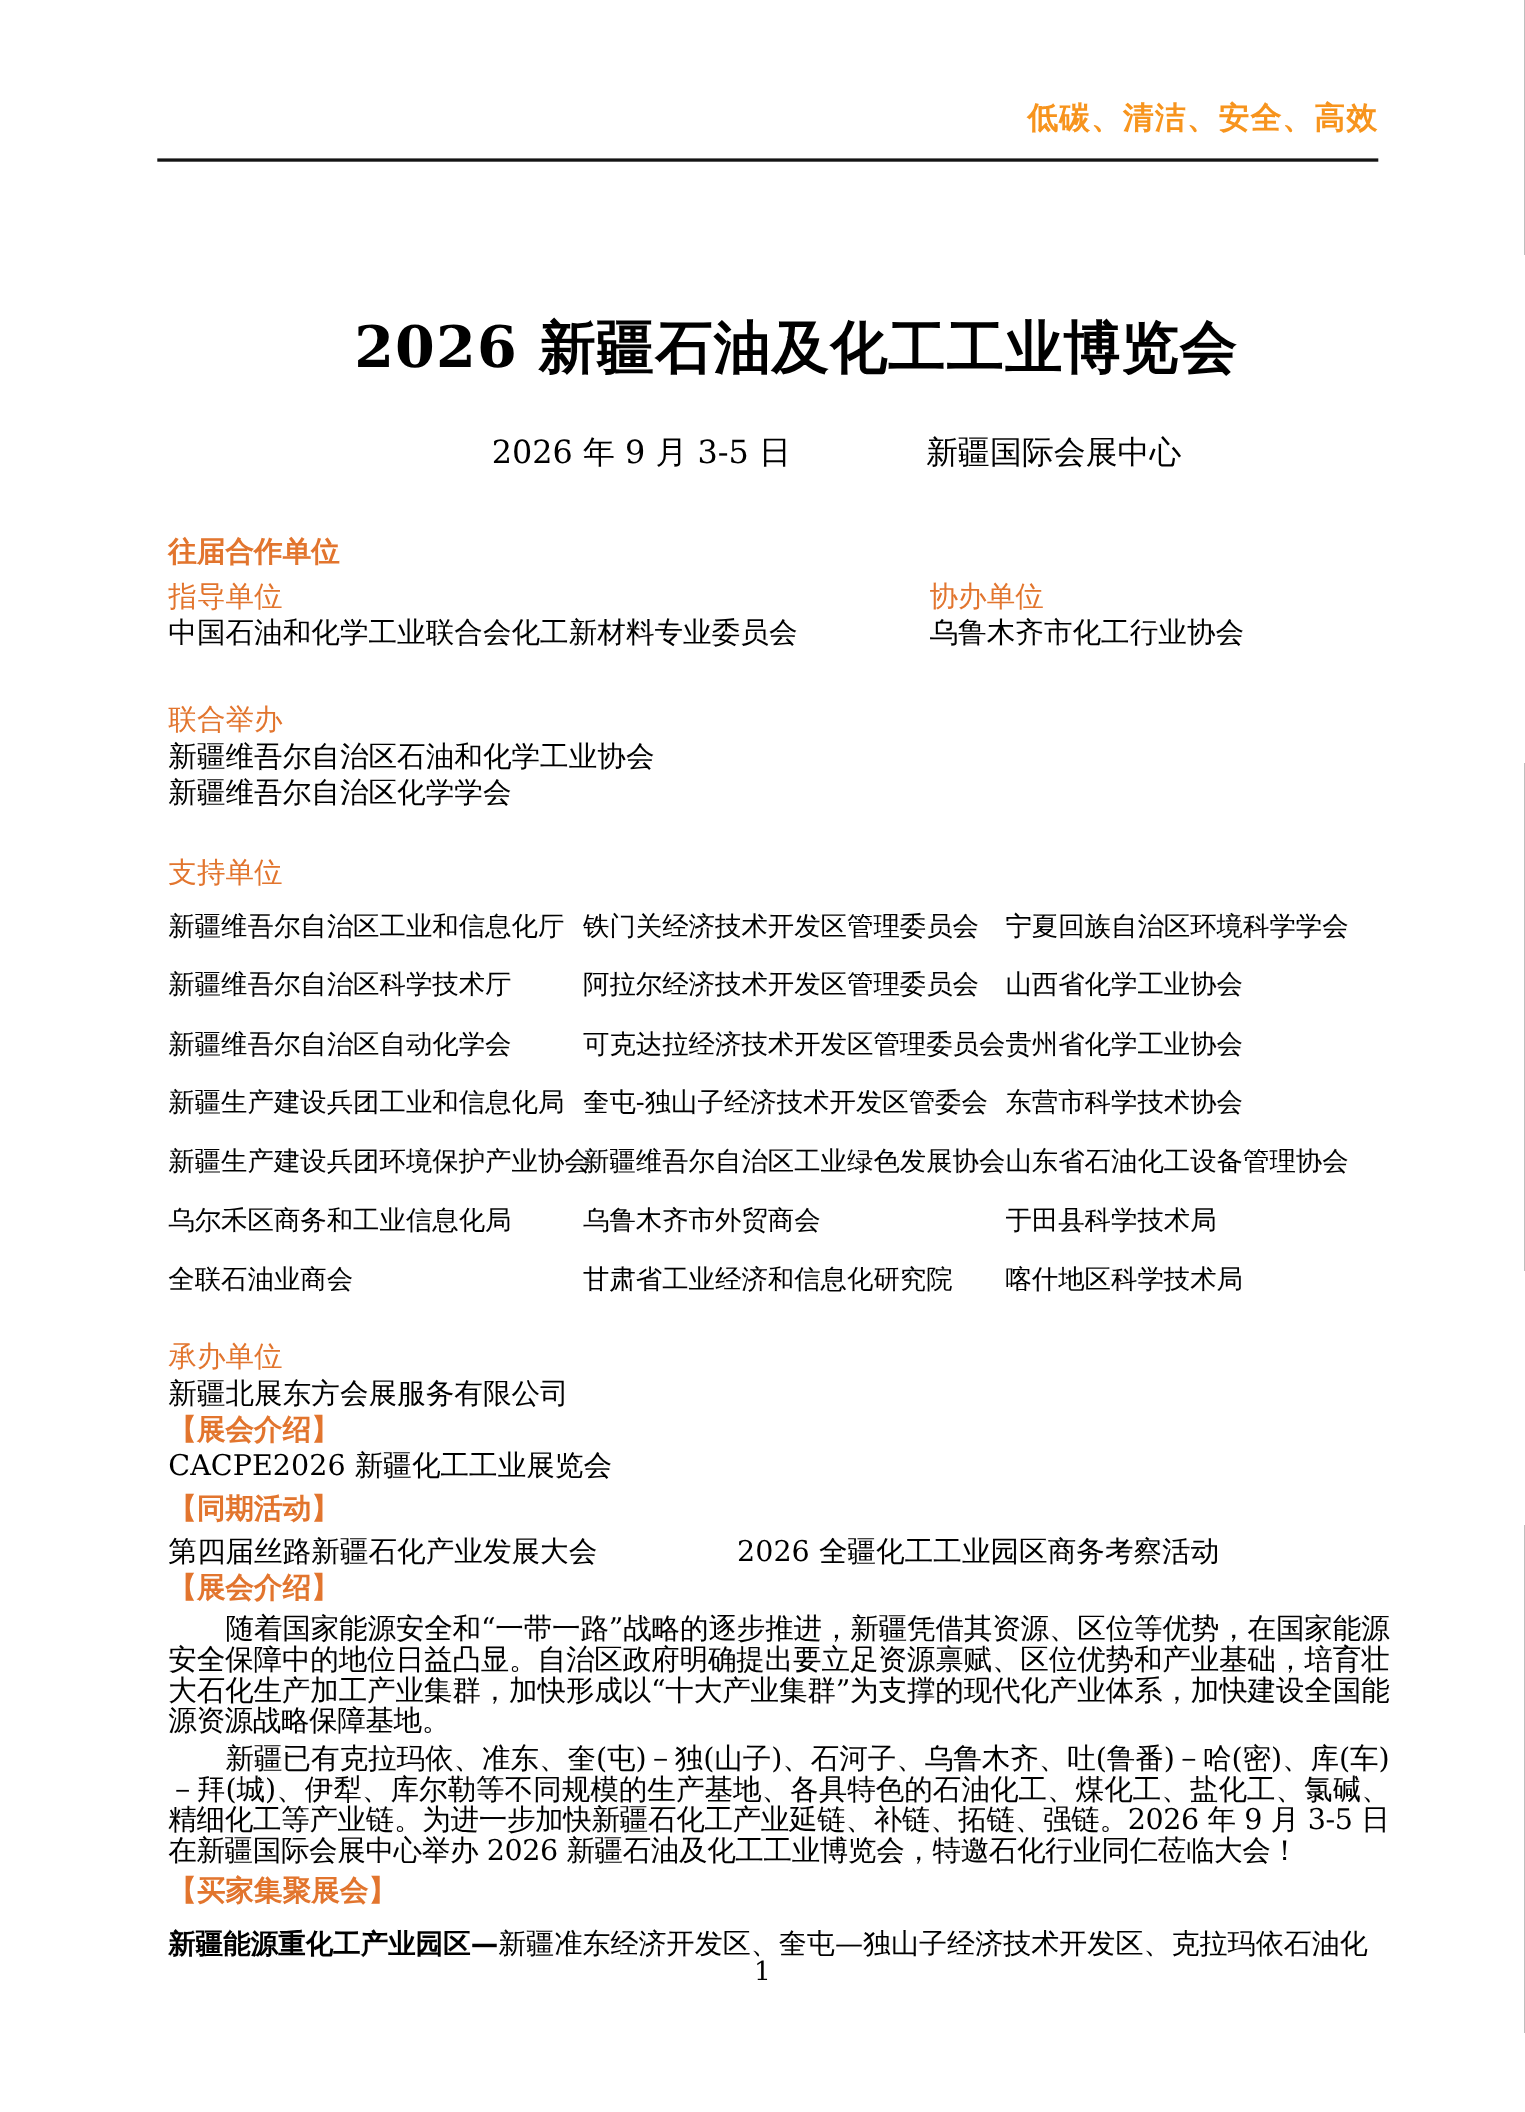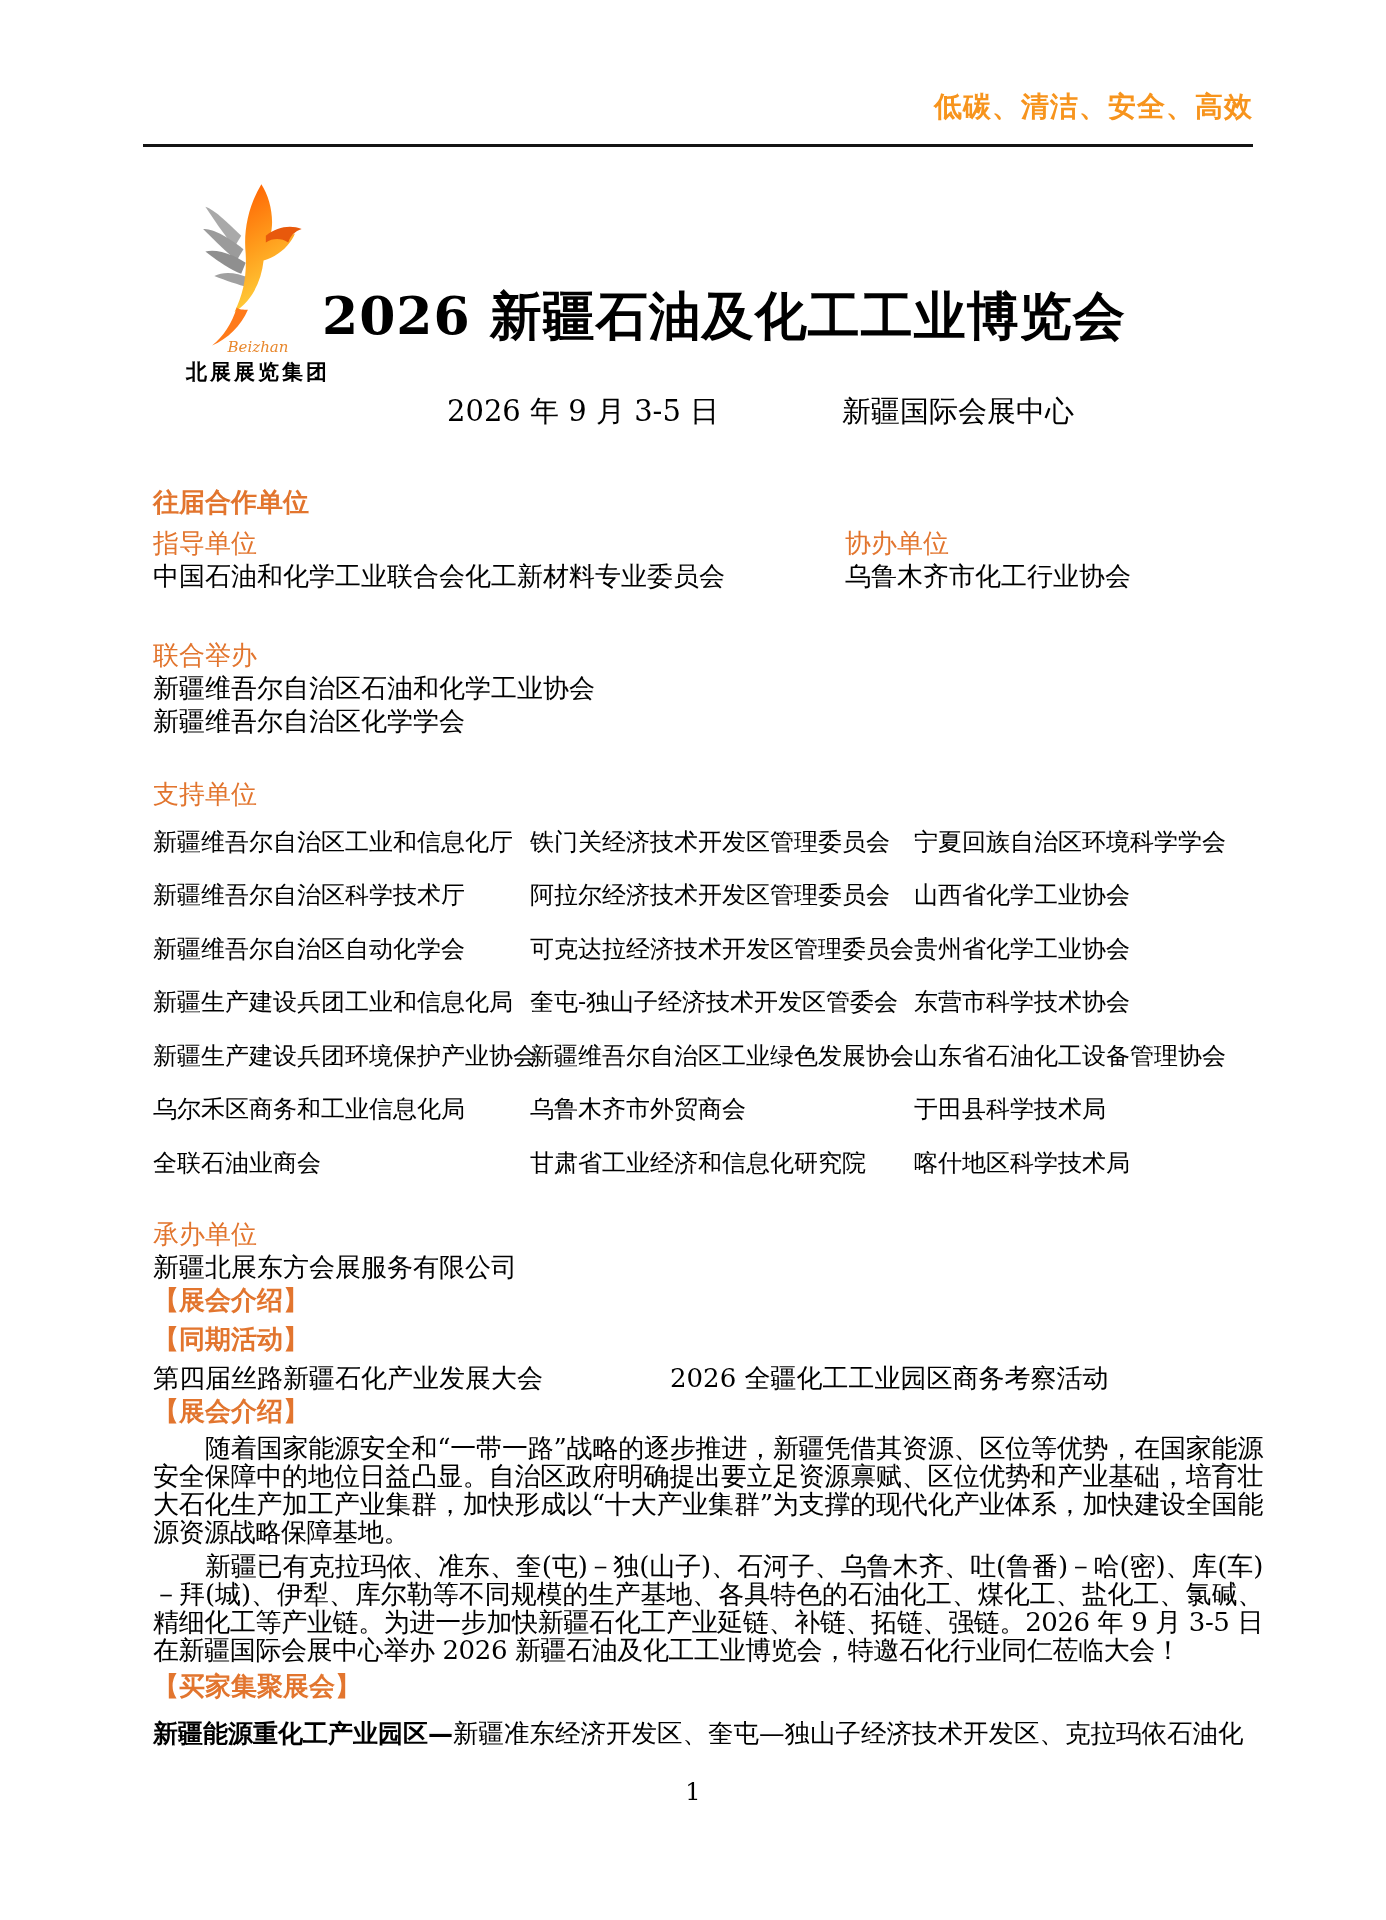--- a/index.html
+++ b/index.html
@@ -86,40 +86,20 @@
   }
 </style>
 </head>
 <body>
 
 <div class="page">
 
   <div class="top-slogan">低碳、清洁、安全、高效</div>
   <div class="header-rule"></div>
 
-  <div class="logo">
-    <svg viewBox="0 0 110 150" aria-hidden="true">
-      <defs>
-        <linearGradient id="fg" x1="0" y1="0" x2="0.3" y2="1">
-          <stop offset="0" stop-color="#ff5a00"></stop>
-          <stop offset="0.55" stop-color="#ff9d1c"></stop>
-          <stop offset="1" stop-color="#ffd23d"></stop>
-        </linearGradient>
-      </defs>
-      <path d="M40 48 C22 30 14 24 8 22 C16 34 24 46 34 58 Z" fill="#a9a9a9"></path>
-      <path d="M42 60 C24 46 14 42 6 42 C16 52 26 62 36 70 Z" fill="#9b9b9b"></path>
-      <path d="M44 72 C28 62 16 60 8 62 C18 70 30 78 40 82 Z" fill="#8f8f8f"></path>
-      <path d="M48 86 C34 80 24 80 16 84 C26 88 38 92 46 94 Z" fill="#a0a0a0"></path>
-      <path d="M58 2 C46 22 42 44 44 64 C45 84 42 100 34 116 C50 106 58 88 60 70 C74 66 84 56 88 46 C80 50 72 50 66 48 C70 34 66 14 58 2 Z" fill="url(#fg)"></path>
-      <path d="M62 48 C72 40 84 38 94 42 C88 44 84 48 82 54 C76 50 68 50 62 54 Z" fill="#e8590c"></path>
-      <path d="M36 112 C32 126 24 138 14 146 C28 140 40 128 46 114 C42 114 38 114 36 112 Z" fill="#ff7a1a"></path>
-    </svg>
-    <div class="logo-script">Beizhan</div>
-    <div class="logo-company">北展展览集团</div>
-  </div>
 
   <h1 class="title">2026 新疆石油及化工工业博览会</h1>
 
   <div class="dateline">
     <span class="date">2026 年 9 月 3-5 日</span>
     <span class="venue">新疆国际会展中心</span>
   </div>
 
   <div class="content">
 
@@ -161,20 +141,21 @@
       <div class="cell">于田县科学技术局</div>
       <div class="cell">全联石油业商会</div>
       <div class="cell">甘肃省工业经济和信息化研究院</div>
       <div class="cell">喀什地区科学技术局</div>
     </div>
 
     <div class="sec-head organizer-head">承办单位</div>
     <div class="plain-line">新疆北展东方会展服务有限公司</div>
 
     <div class="bracket-head">【展会介绍】</div>
+    <div class="plain-line">CACPE2026 新疆化工工业展览会</div>
 
     <div class="bracket-head events-head">【同期活动】</div>
     <div class="events-row">
       <div class="ev-a">第四届丝路新疆石化产业发展大会</div>
       <div class="ev-b">2026 全疆化工工业园区商务考察活动</div>
     </div>
 
     <div class="bracket-head">【展会介绍】</div>
     <p class="para first">随着国家能源安全和“一带一路”战略的逐步推进，新疆凭借其资源、区位等优势，在国家能源安全保障中的地位日益凸显。自治区政府明确提出要立足资源禀赋、区位优势和产业基础，培育壮大石化生产加工产业集群，加快形成以“十大产业集群”为支撑的现代化产业体系，加快建设全国能源资源战略保障基地。</p>
     <p class="para">新疆已有克拉玛依、准东、奎(屯)－独(山子)、石河子、乌鲁木齐、吐(鲁番)－哈(密)、库(车)－拜(城)、伊犁、库尔勒等不同规模的生产基地、各具特色的石油化工、煤化工、盐化工、氯碱、精细化工等产业链。为进一步加快新疆石化工产业延链、补链、拓链、强链。2026 年 9 月 3-5 日在新疆国际会展中心举办 2026 新疆石油及化工工业博览会，特邀石化行业同仁莅临大会！</p>

